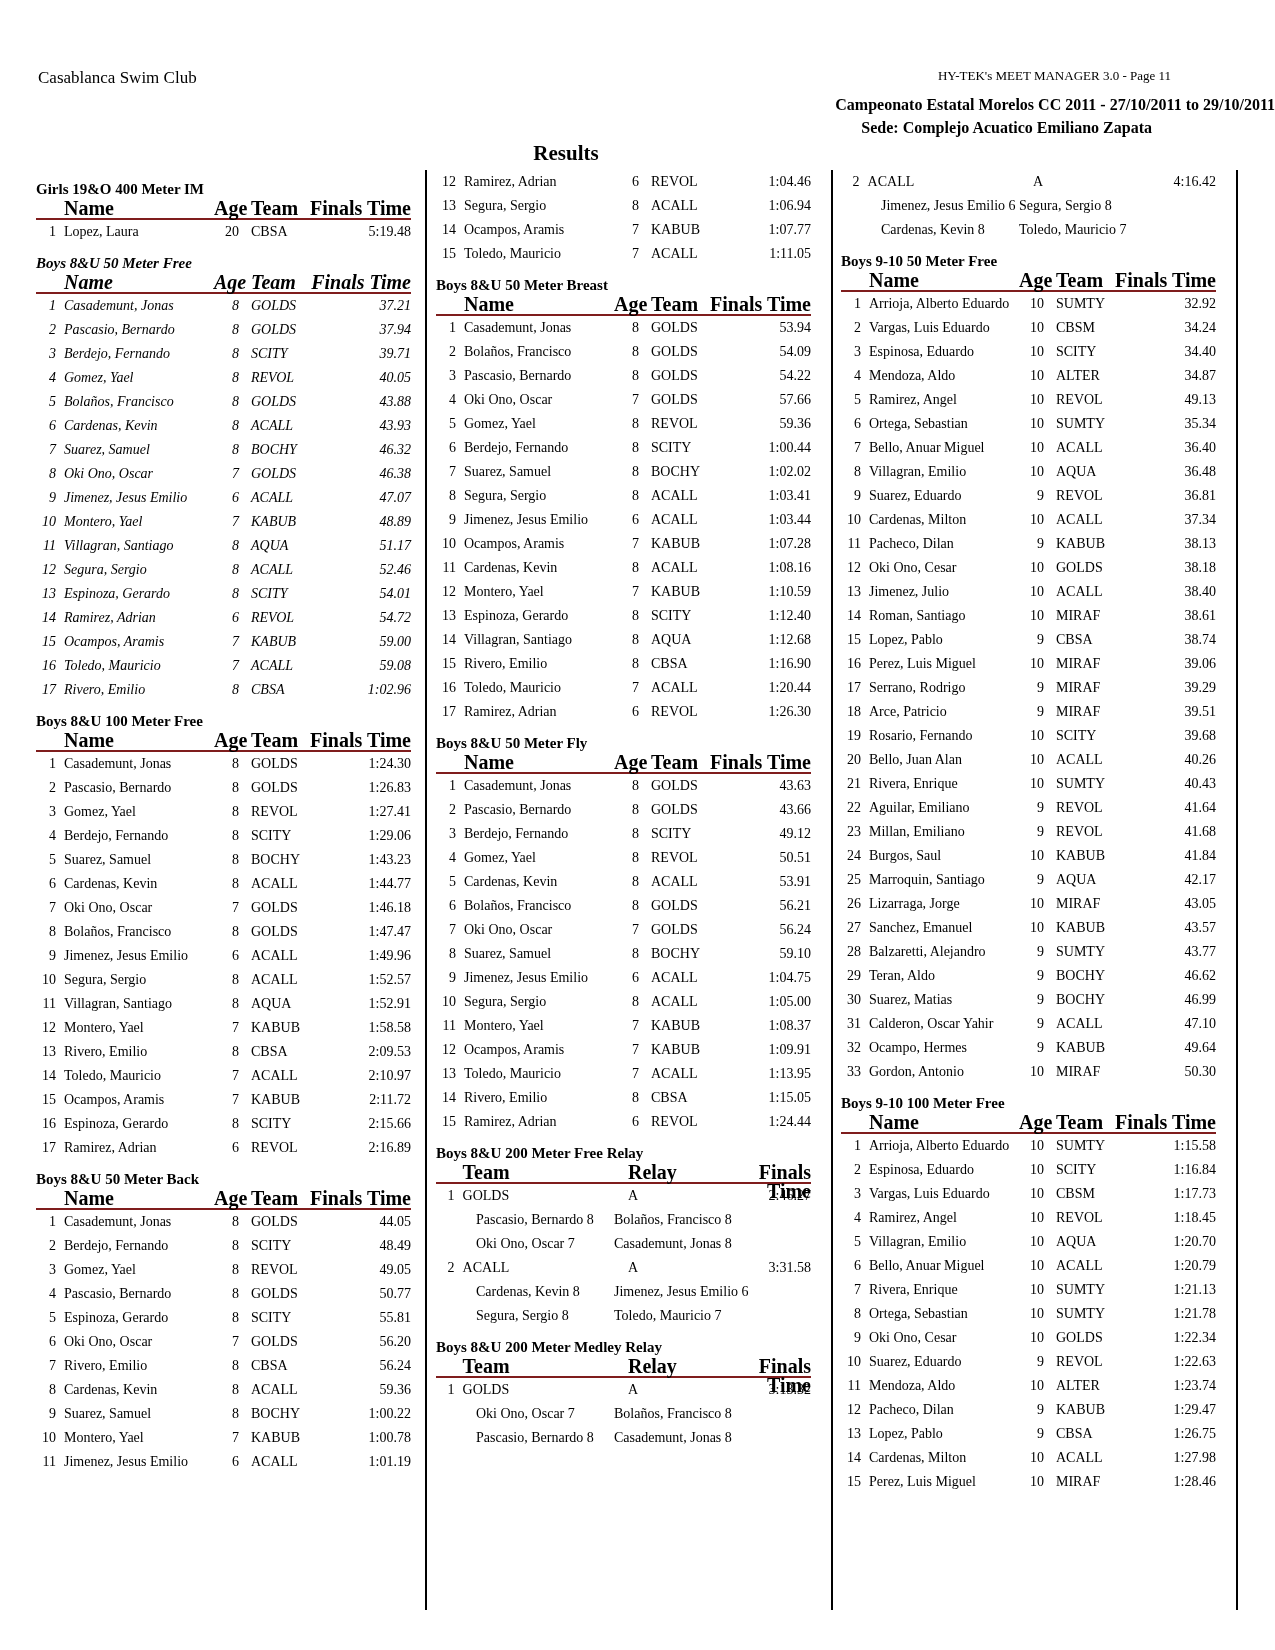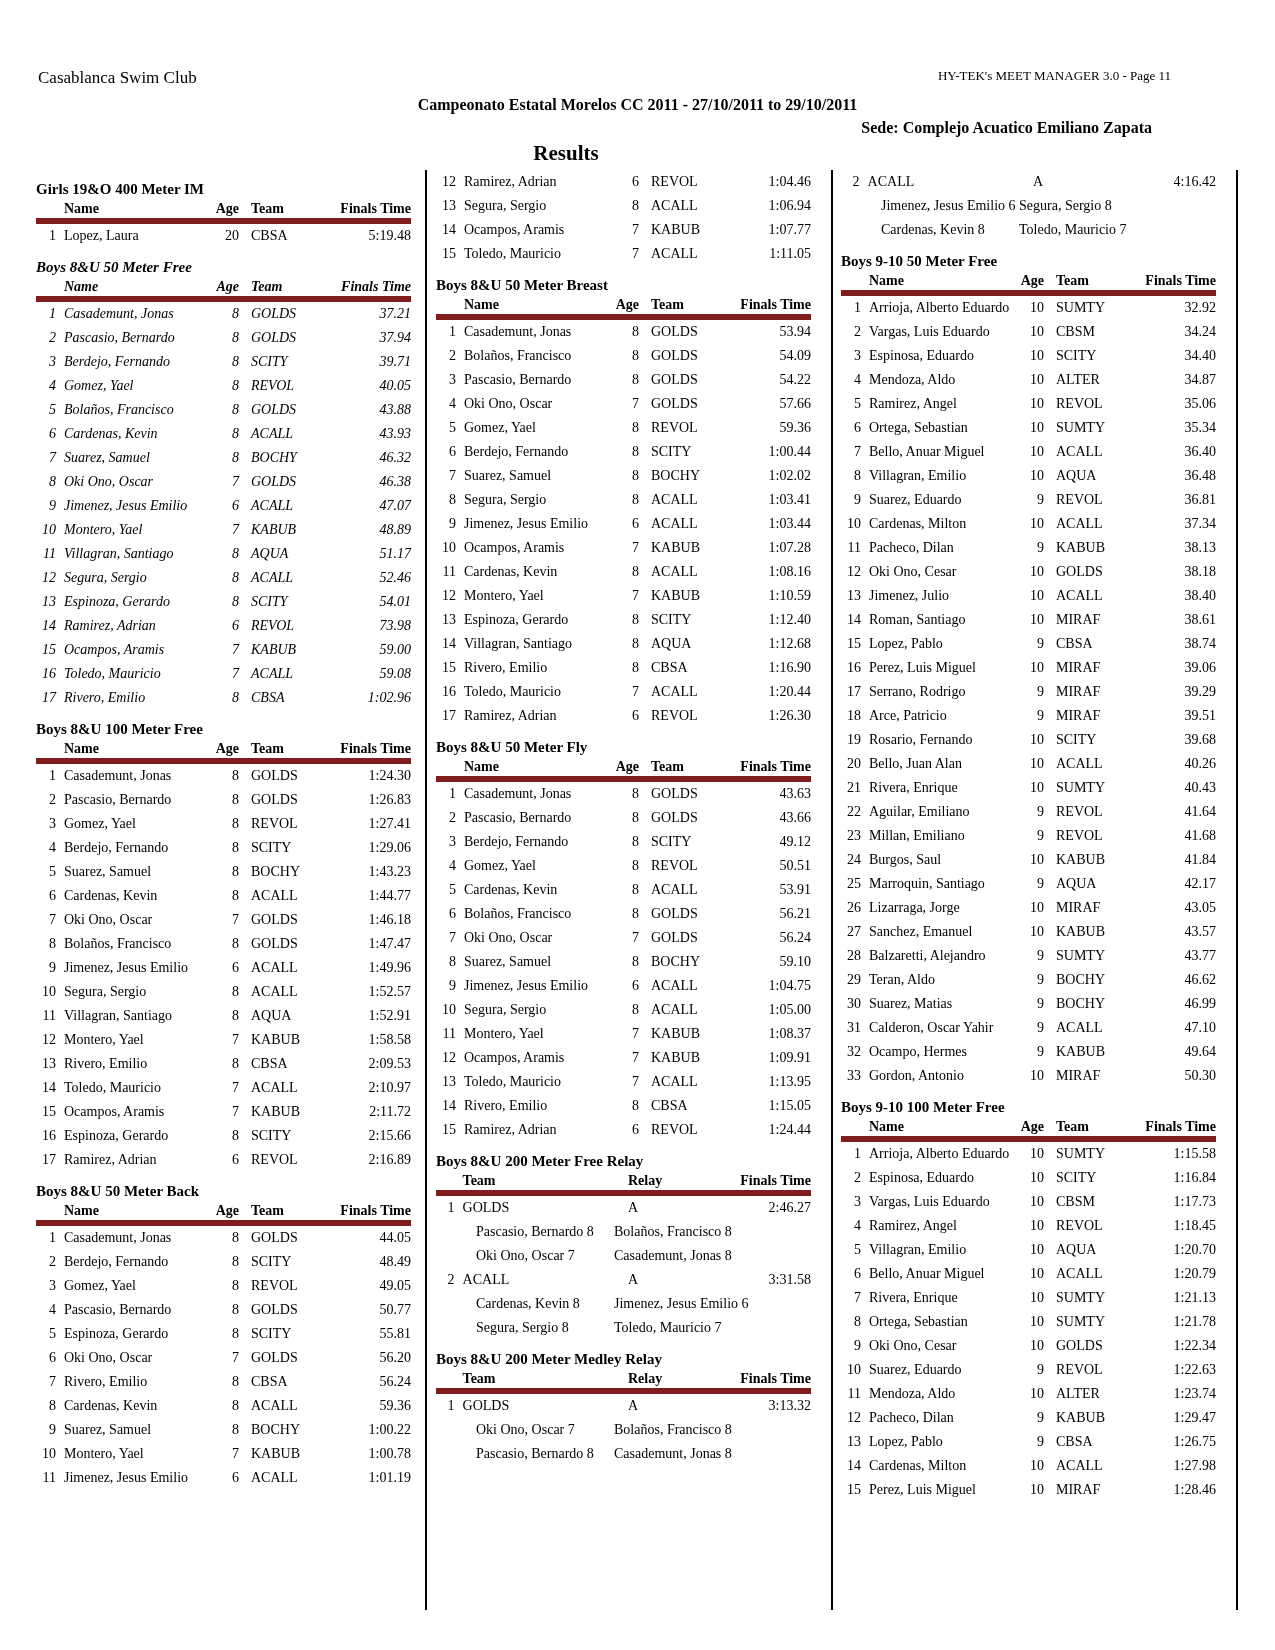--- a/index.html
+++ b/index.html
@@ -2,35 +2,35 @@
 <html><head>
 <meta charset="utf-8">
 <style>
   html, body { margin: 0; padding: 0; background: #ffffff; }
   body {
     width: 1275px; height: 1650px; position: relative; overflow: hidden;
     font-family: "Liberation Serif", "DejaVu Serif", serif; color: #000;
   }
   .hdr-left { position: absolute; left: 38px; top: 68px; font-size: 17px; }
   .hdr-right { position: absolute; right: 104px; top: 68px; font-size: 13px; }
-  .meet-title { position: absolute; left: 0; width: 1275px; top: 96px; text-align: center; font-weight: bold; font-size: 16px; }
+  .meet-title { position: absolute; left: 0; width: 1275px; top: 96px; text-align: right; font-weight: bold; font-size: 16px; }
   .meet-site { position: absolute; left: 0; width: 1152px; top: 119px; text-align: right; font-weight: bold; font-size: 16px; }
   .results-title { position: absolute; left: 0; width: 1132px; top: 141px; text-align: center; font-weight: bold; font-size: 21px; }
 
   .col { position: absolute; top: 170px; width: 375px; }
   .col1 { left: 36px; }
   .col2 { left: 436px; }
   .col3 { left: 841px; }
   .vline { position: absolute; top: 170px; width: 2px; background: #000; height: 1440px; }
   .v1 { left: 425px; }
   .v2 { left: 831px; }
   .v3 { left: 1236px; }
 
   .event-title { font-weight: bold; font-size: 15px; margin-top: 10px; height: 19px; line-height: 19px; }
-  .head-row { display: flex; font-weight: bold; font-size: 14px; height: 19px; line-height: 19px; border-bottom: 6px solid #7f1d1d; }
+  .head-row { display: flex; font-weight: bold; font-size: 20px; height: 19px; line-height: 19px; border-bottom: 2px solid #7f1d1d; }
   .row { display: flex; font-size: 14px; height: 24px; line-height: 24px; }
   .c-place { width: 28px; text-align: right; padding-right: 8px; box-sizing: border-box; }
   .c-name { width: 150px; white-space: nowrap; }
   .c-age { width: 25px; text-align: right; }
   .c-team { width: 70px; padding-left: 12px; box-sizing: border-box; }
   .c-time { width: 102px; text-align: right; }
   .head-row .c-name { padding-left: 0; }
   .relay-team { width: 178px; }
   .relay-letter { width: 95px; }
   .relay-time { width: 102px; text-align: right; }
@@ -167,21 +167,21 @@
         <span class="c-name">Espinoza, Gerardo</span>
         <span class="c-age">8</span>
         <span class="c-team">SCITY</span>
         <span class="c-time">54.01</span>
       </div>
       <div class="row">
         <span class="c-place">14</span>
         <span class="c-name">Ramirez, Adrian</span>
         <span class="c-age">6</span>
         <span class="c-team">REVOL</span>
-        <span class="c-time">73.98</span>
+        <span class="c-time">54.72</span>
       </div>
       <div class="row">
         <span class="c-place">15</span>
         <span class="c-name">Ocampos, Aramis</span>
         <span class="c-age">7</span>
         <span class="c-team">KABUB</span>
         <span class="c-time">59.00</span>
       </div>
       <div class="row">
         <span class="c-place">16</span>
@@ -803,21 +803,21 @@
         <span class="c-name">Mendoza, Aldo</span>
         <span class="c-age">10</span>
         <span class="c-team">ALTER</span>
         <span class="c-time">34.87</span>
       </div>
       <div class="row">
         <span class="c-place">5</span>
         <span class="c-name">Ramirez, Angel</span>
         <span class="c-age">10</span>
         <span class="c-team">REVOL</span>
-        <span class="c-time">35.06</span>
+        <span class="c-time">49.13</span>
       </div>
       <div class="row">
         <span class="c-place">6</span>
         <span class="c-name">Ortega, Sebastian</span>
         <span class="c-age">10</span>
         <span class="c-team">SUMTY</span>
         <span class="c-time">35.34</span>
       </div>
       <div class="row">
         <span class="c-place">7</span>

